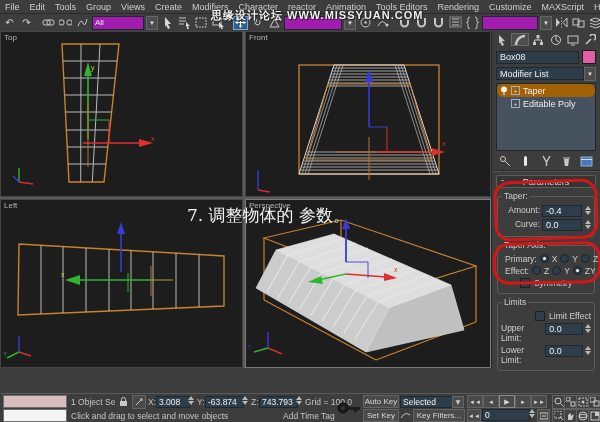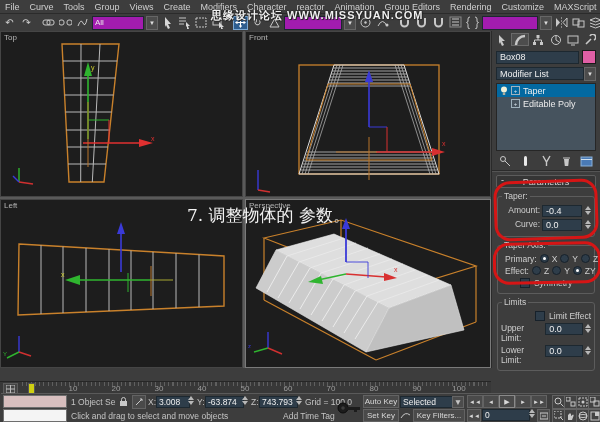--- a/index.html
+++ b/index.html
@@ -47,21 +47,21 @@
   .cp-tab.active{background:#4d4d4d;border:1px solid #6a6a6a;box-sizing:border-box;}
   .namerow{display:flex;align-items:center;gap:3px;padding:2px 4px 1px;}
   .field{background:#2e3d4a;color:#f0f0f0;border:1px solid #1d2830;height:11px;display:flex;
          align-items:center;padding:0 3px;font-size:9px;box-sizing:content-box;}
   .namefield{flex:1;}
   .swatch{width:12px;height:12px;background:#e05fa5;border:1px solid #1a1a1a;flex:0 0 auto;}
   .modlist{display:flex;margin:2px 4px;}
   .modlist .field{flex:1;}
   .stack{margin:2px 4px;height:66px;background:#46535e;border:1px solid #262626;color:#ececec;overflow:hidden;}
   .stackrow{height:13px;display:flex;align-items:center;gap:3px;padding:0 3px;font-size:9px;}
-  .stackrow.selected{background:#0369a1;}
+  .stackrow.selected{background:#a16207;border-radius:6px;}
   .plusbox{width:7px;height:7px;border:1px solid #9fb2bd;display:flex;align-items:center;justify-content:center;
            font-size:6px;line-height:6px;color:#d8e4ec;flex:0 0 auto;}
   .stacktools{display:flex;justify-content:space-between;align-items:center;padding:2px 7px 2px;}
   .cp-divider{height:1px;background:#2b2b2b;margin:1px 0 3px;border-bottom:1px solid #545454;}
   .rollhead{height:11px;margin:0 4px;background:#353535;border:1px solid #5c5c5c;border-radius:2px;
             display:flex;align-items:center;justify-content:center;position:relative;color:#dedede;}
   .rollhead .minus{position:absolute;left:4px;top:-1px;}
   .pgroup{border:1px solid #5c5c5c;border-radius:3px;margin:8px 5px 0;padding:6px 2px 3px;position:relative;}
   .pgroup-label{position:absolute;top:-6px;left:4px;background:#3d3d3d;padding:0 2px;font-size:8.5px;color:#cfcfcf;}
   .prow{display:flex;justify-content:flex-end;gap:2px;margin:2px 1px;font-size:8.5px;color:#cfcfcf;}
@@ -108,30 +108,30 @@
   .pb-btn{width:14px;height:11px;}
   .nav-btn{width:11px;height:12px;background:#424242;}
 </style>
 </head>
 <body>
 
 <div class="app">
 
   <div class="menubar">
     <span>File</span>
-    <span>Curve</span>
+    <span>Edit</span>
     <span>Tools</span>
     <span>Group</span>
     <span>Views</span>
     <span>Create</span>
     <span>Modifiers</span>
     <span>Character</span>
     <span>reactor</span>
     <span>Animation</span>
-    <span>Group Editors</span>
+    <span>Tools Editors</span>
     <span>Rendering</span>
     <span>Customize</span>
     <span>MAXScript</span>
     <span>Help</span>
   </div>
 
   <div class="watermark">思缘设计论坛 WWW.MISSYUAN.COM</div>
 
   <div class="toolbar">
     <div class="tbtn">↶</div>
@@ -531,41 +531,20 @@
             <i class="dn"></i>
           </div>
       </div>
     </div>
 
     <div class="redc redc1"></div>
     <div class="redc redc2"></div>
   </div>
 
 
-  <div class="trackbar">
-    <div class="tb-btn">
-        <svg width="9" height="8">
-          <rect x="0" y="0" width="9" height="8" fill="none" stroke="#bbb"></rect>
-          <path d="M0 4h9M4.5 0v8" stroke="#bbb"></path>
-        </svg>
-      </div>
-    <div class="ruler">
-      <span class="tick" style="left:51px">10</span>
-      <span class="tick" style="left:94px">20</span>
-      <span class="tick" style="left:137px">30</span>
-      <span class="tick" style="left:180px">40</span>
-      <span class="tick" style="left:223px">50</span>
-      <span class="tick" style="left:266px">60</span>
-      <span class="tick" style="left:309px">70</span>
-      <span class="tick" style="left:352px">80</span>
-      <span class="tick" style="left:395px">90</span>
-      <span class="tick" style="left:437px">100</span>
-    </div>
-    <div class="tmarker"></div>
-  </div>
 
   <div class="statusbar">
     <div class="sb mini-pink"></div>
     <div class="sb mini-white"></div>
 
     <div class="sb" style="left:70px;top:3px;">1 Object Se</div>
     <svg class="sb" style="left:118px;top:2px;" width="9" height="11">
         <rect x="1" y="5" width="7" height="5" fill="#c8c8c8"></rect>
         <path d="M2.5 5V3.5a2 2 0 0 1 4 0V5" fill="none" stroke="#c8c8c8"></path>
       </svg>

